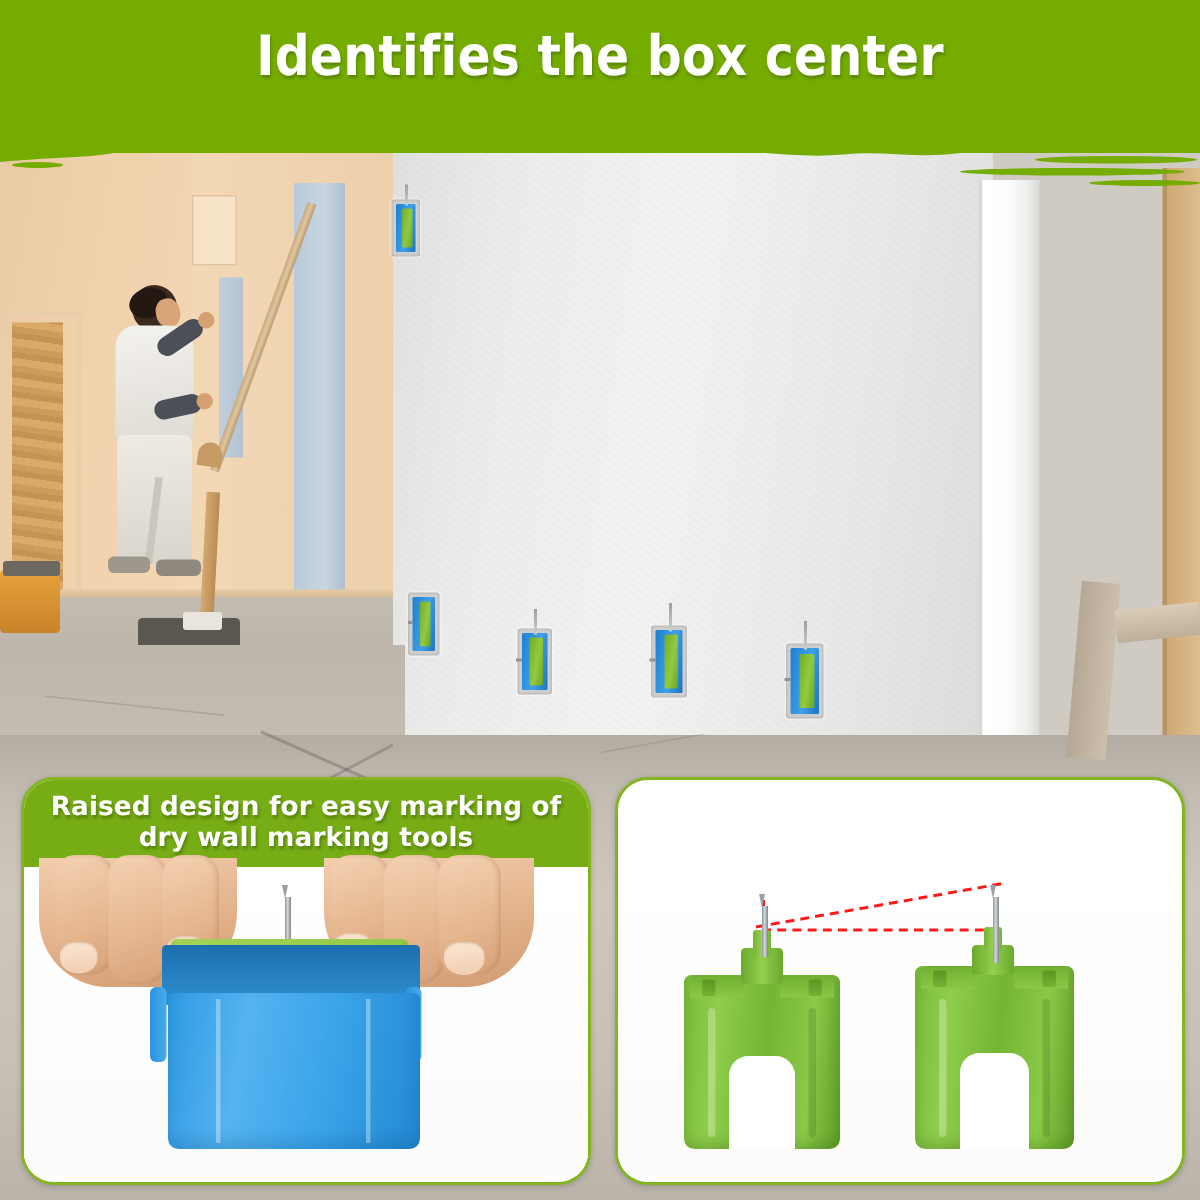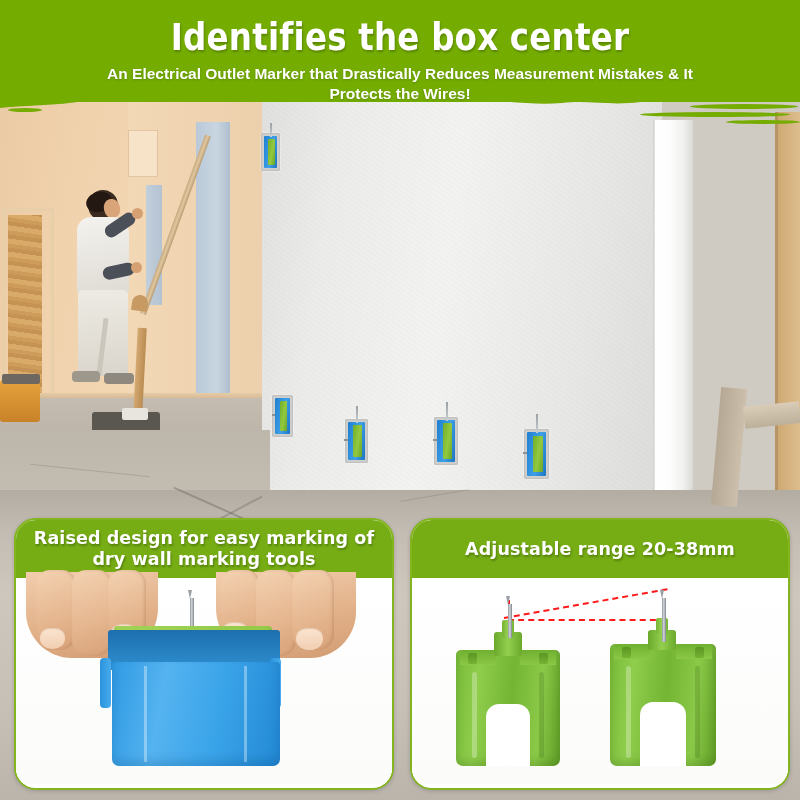--- a/index.html
+++ b/index.html
@@ -301,21 +301,20 @@
 
     <div class="streak" style="left:700px;top:88px;width:86px;height:5px;"></div>
     <div class="streak" style="left:664px;top:96px;width:124px;height:4px;"></div>
     <div class="streak" style="left:690px;top:104px;width:108px;height:5px;"></div>
     <div class="streak" style="left:640px;top:112px;width:150px;height:5px;"></div>
     <div class="streak" style="left:726px;top:120px;width:74px;height:4px;"></div>
     <div class="streak" style="left:0px;top:100px;width:54px;height:5px;"></div>
     <div class="streak" style="left:8px;top:108px;width:34px;height:4px;"></div>
 
     <div class="hdr-title">Identifies the box center</div>
-    <div class="hdr-sub">An Electrical Outlet Marker that Drastically Reduces Measurement Mistakes &amp; It Protects the Wires!</div>
   </div>
 
   <div class="panel" id="panelLeft">
     <div class="panel-head">
       <div class="panel-head-txt">Raised design for easy marking of dry wall marking tools</div>
     </div>
     <div class="panel-body" style="top:58px;height:206px;">
       <div class="panel-bg-photo"></div>
 
       <div class="hand" style="left:10px;top:-6px;width:132px;height:86px;border-radius:0 0 50px 46px;"></div>
@@ -342,23 +341,20 @@
       <div class="bluebox-inner" style="left:92px;top:52px;width:172px;height:40px;"></div>
       <div class="bb-ear" style="left:84px;top:80px;height:50px;"></div>
       <div class="bb-ear" style="left:254px;top:80px;height:50px;"></div>
       <div class="bluebox" style="left:96px;top:84px;width:168px;height:104px;"></div>
       <div class="bb-rib" style="left:128px;top:88px;height:96px;"></div>
       <div class="bb-rib" style="left:228px;top:88px;height:96px;"></div>
     </div>
   </div>
 
   <div class="panel" id="panelRight">
-    <div class="panel-head">
-      <div class="panel-head-txt">Adjustable range 20-38mm</div>
-    </div>
     <div class="panel-body" style="top:58px;height:206px;">
       <div class="panel-bg-photo"></div>
 
       <div class="dashline" style="left:92px;top:39px;width:166px;transform:rotate(-10deg);transform-origin:left center;"></div>
       <div class="dashline" style="left:96px;top:41px;width:158px;"></div>
       <div style="position:absolute;left:96px;top:22px;width:2px;height:20px;background:#ff1a1a;"></div>
       <div style="position:absolute;left:252px;top:22px;width:2px;height:20px;background:#ff1a1a;"></div>
 
       <div class="umark" style="left:44px;top:72px;width:104px;height:116px;">
         <div class="u-body"></div>

